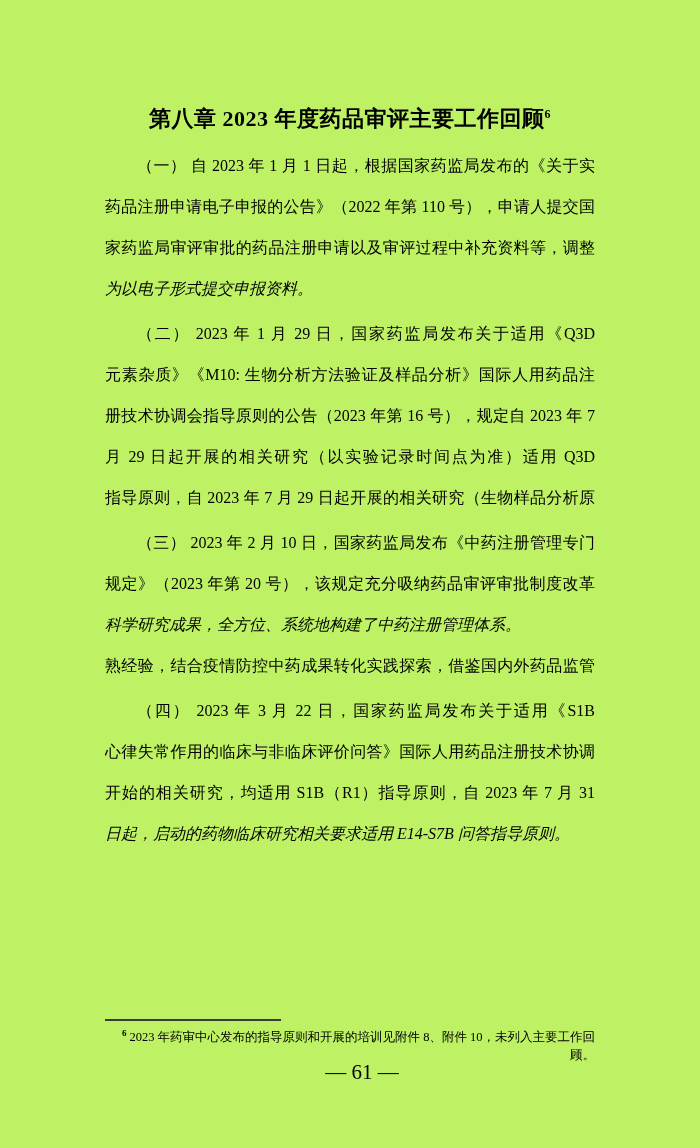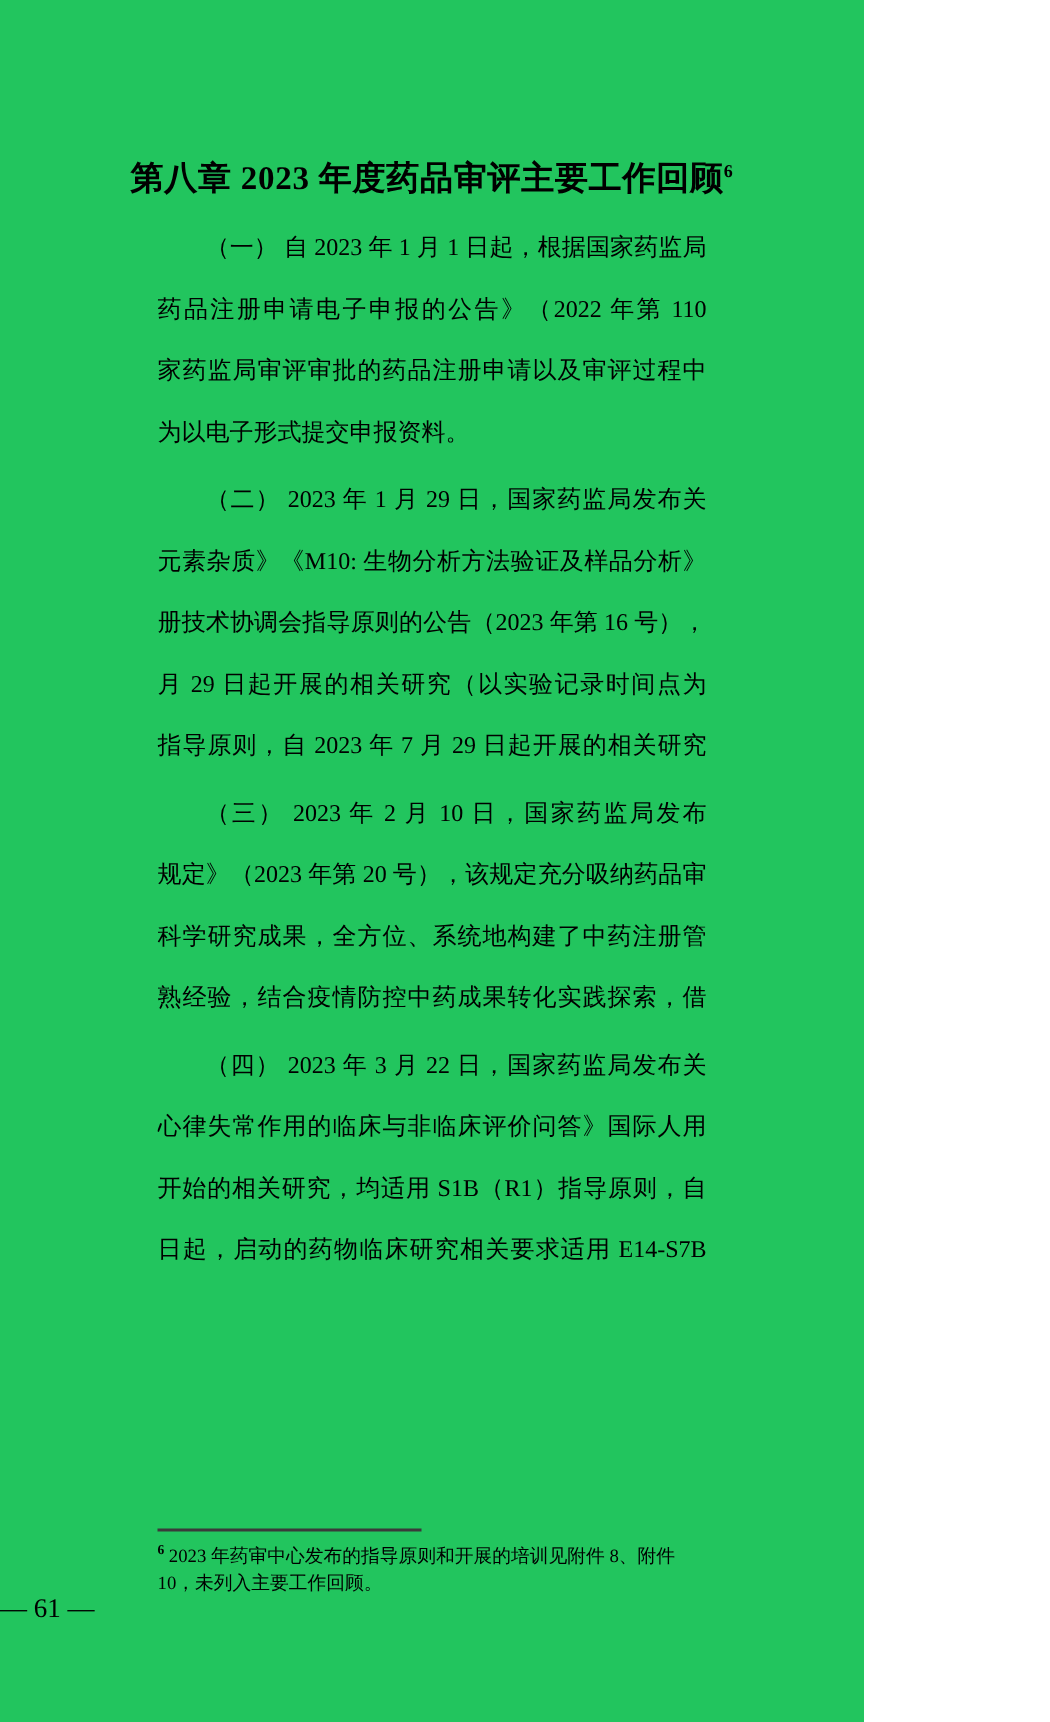--- a/index.html
+++ b/index.html
@@ -5,22 +5,22 @@
   html, body { margin: 0; padding: 0; }
   body {
     width: 700px; height: 1148px;
     background: #ffffff;
     overflow: hidden;
     font-family: "Liberation Serif", "DejaVu Serif", serif;
     color: #000;
   }
   .page {
     position: relative;
-    width: 576px; height: 1148px;
-    background: #22c55e;
+    width: 700px; height: 1148px;
+    background: #bef264;
   }
   .title {
     margin: 0;
     padding-top: 104px;
     text-align: center;
     font-size: 22px;
     font-weight: bold;
     letter-spacing: 0.5px;
     line-height: 30px;
   }
@@ -36,52 +36,54 @@
   .para { margin: 0 0 4px 0; }
   .line {
     font-size: 16px;
     line-height: 41px;
     text-align: justify;
     text-align-last: justify;
     text-justify: inter-ideograph;
     overflow: hidden;
     height: 41px;
   }
-  .line.last { text-align-last: left; }
+  .line.last { text-align-last: left; font-style: italic; }
   .para .line:first-child { text-indent: 2em; }
   .footnote-area {
     position: absolute;
     left: 105px;
     right: 105px;
     top: 1019px;
   }
   .footnote-divider {
     width: 176px;
     height: 2px;
     background: #3a3a3a;
     margin-bottom: 7px;
   }
   .footnote-text {
     font-size: 12.5px;
     line-height: 18px;
-    text-align: left;
+    text-align: right;
   }
   .footnote-text sup {
     font-size: 9px;
     font-weight: bold;
     vertical-align: super;
     line-height: 0;
     margin-right: 3px;
   }
   .page-number {
     position: absolute;
     left: 0; right: 0;
     top: 1062px;
-    font-size: 18px;
+    text-align: center;
+    font-size: 21px;
     line-height: 20px;
+    padding-left: 24px;
   }
 </style>
 </head>
 <body>
 
 <div class="page">
 
   <h1 class="title"><span>第八章 2023 年度药品审评主要工作回顾</span><sup>6</sup></h1>
 
   <div class="content">

